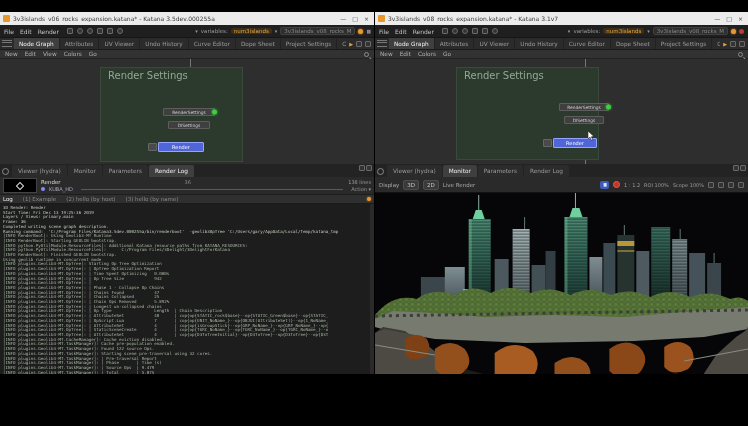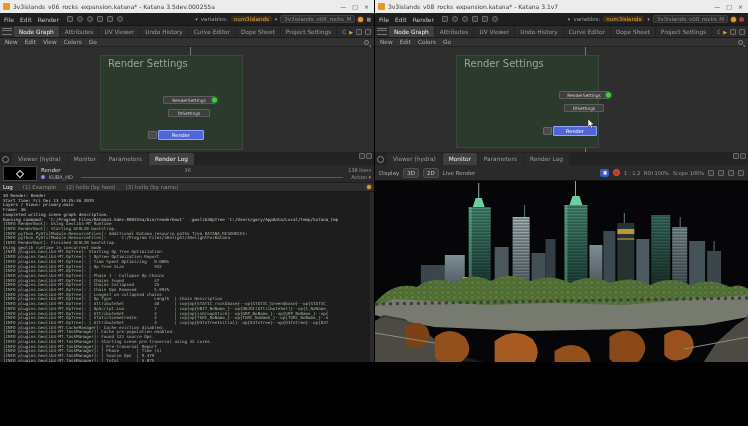--- a/index.html
+++ b/index.html
@@ -1,17 +1,17 @@
 <!DOCTYPE html>
 <html><head>
 <meta charset="utf-8">
 <style>
   html,body{margin:0;padding:0;background:#000;}
   *{box-sizing:border-box;}
-  #stage{position:relative;width:748px;height:362px;background:#c4b5fd;font-family:"DejaVu Sans",sans-serif;overflow:hidden;color:#bbb;}
+  #stage{position:relative;width:748px;height:362px;background:#c4b5fd;font-family:"DejaVu Sans",sans-serif;overflow:hidden;color:#bbb;margin-top:12px;}
   .win{position:absolute;top:0;height:426px;width:374px;display:flex;flex-direction:column;background:#262626;}
   #winR{left:374px;border-left:1px solid #000;}
   
   .titlebar{height:13px;background:#ececec;display:flex;align-items:center;padding:0 3px;flex:0 0 13px;}
   .appicon{width:7px;height:7px;background:#e8962e;border-radius:1px;margin-right:3px;flex:0 0 7px;}
   .titletext{font-size:6px;color:#3a3a3a;white-space:nowrap;overflow:hidden;flex:1;}
   .winbtns{display:flex;gap:6px;padding-right:2px;}
   .wbtn{font-size:6px;color:#444;line-height:13px;cursor:default;}
   
   .menubar{height:13px;background:#1f1f1f;display:flex;align-items:center;padding:0 4px;gap:2px;flex:0 0 13px;border-bottom:1px solid #161616;}

